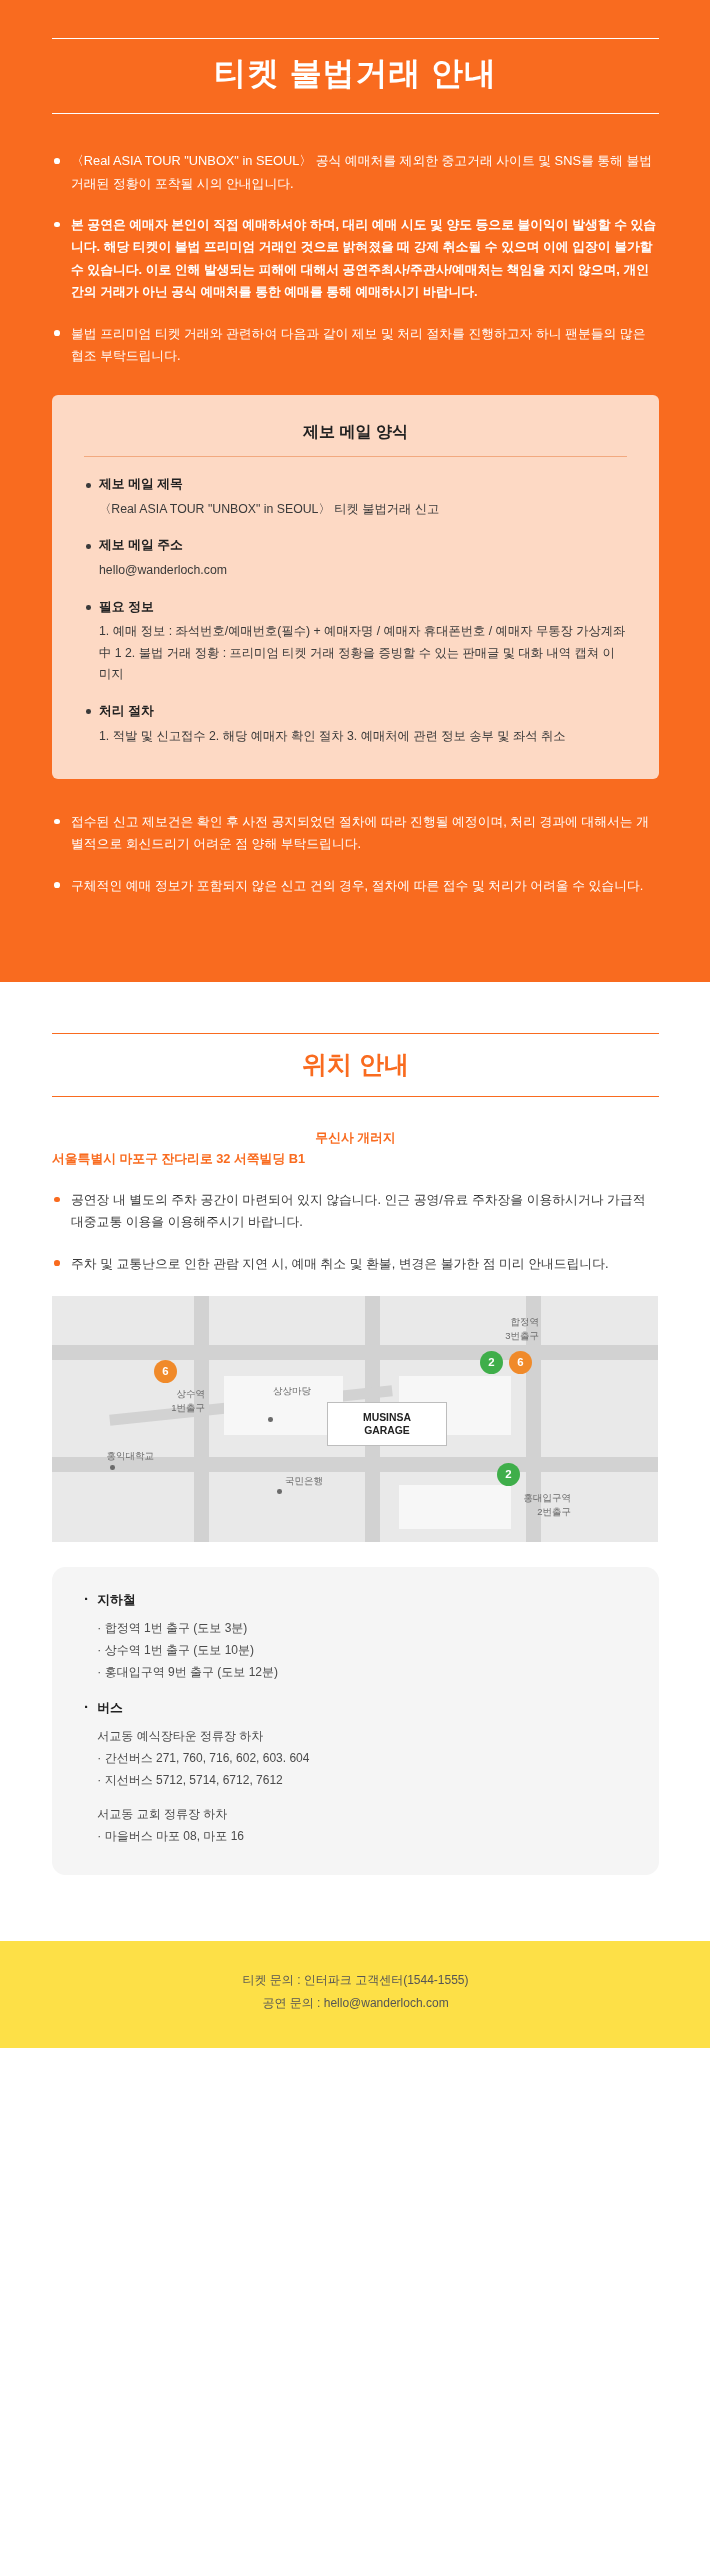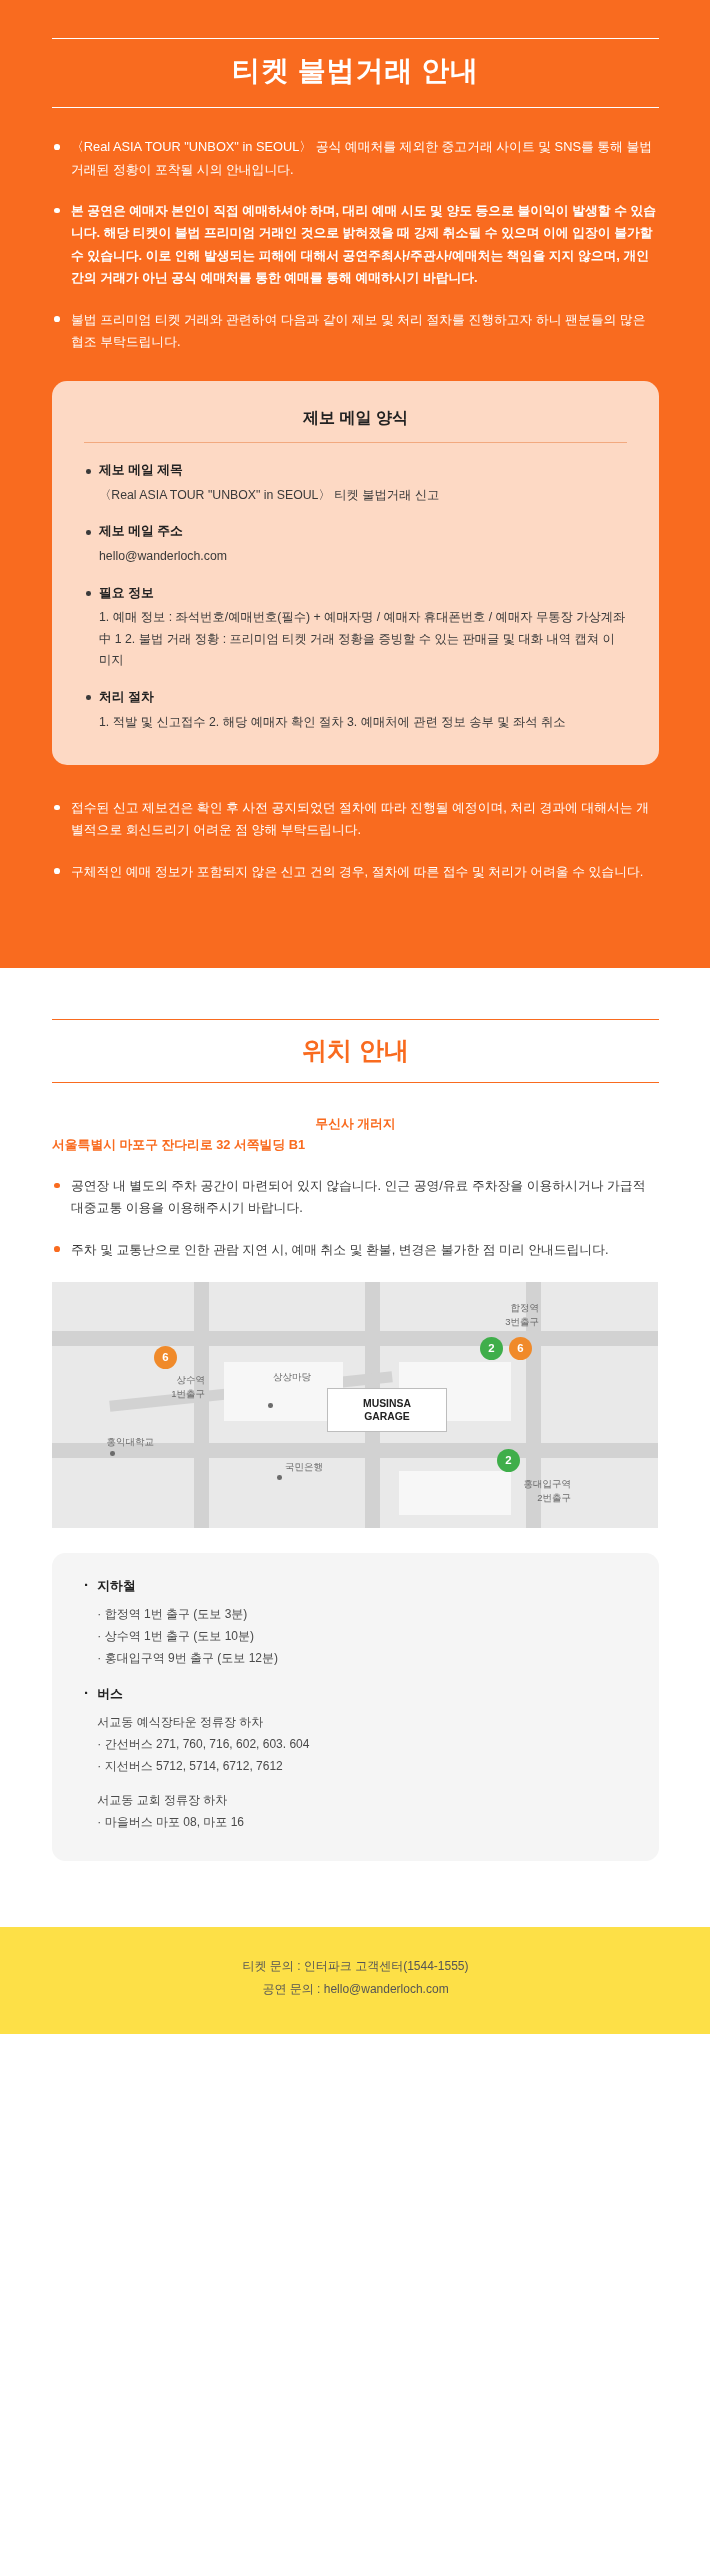--- a/index.html
+++ b/index.html
@@ -13,28 +13,27 @@
   .page { width: 711px; }
 
   
   .section-orange {
     background: #f96b1f;
     padding: 38px 52px 66px 52px;
     color: #ffffff;
   }
   .title-orange {
     text-align: center;
-    font-size: 28px;
+    font-size: 32px;
     font-weight: bold;
     letter-spacing: 0.9px;
     padding: 13.3px 0 17px 0;
     border-top: 1.9px solid #ffffff;
     border-bottom: 1.9px solid #ffffff;
-    margin-bottom: 28px;
-    font-family: Liberation Serif, serif;
+    margin-bottom: 36px;
   }
   ul.bullets { list-style: none; }
   ul.bullets > li {
     position: relative;
     padding-left: 19px;
     margin-bottom: 19px;
     font-size: 12.8px;
     line-height: 1.75;
   }
   ul.bullets > li::before {
@@ -44,21 +43,21 @@
     top: 7.6px;
     width: 5.7px; height: 5.7px;
     border-radius: 50%;
     background: #ffffff;
   }
   .b { font-weight: bold; }
 
   
   .card {
     background: #fdd9c4;
-    border-radius: 15px;
+    border-radius: 6px;
     color: #3a3a3a;
     padding: 26.5px 32px 32px 32px;
     margin: 28px 0 32px 0;
   }
   .card-title {
     text-align: center;
     font-size: 16px;
     font-weight: bold;
     color: #222;
     padding-bottom: 13.3px;

